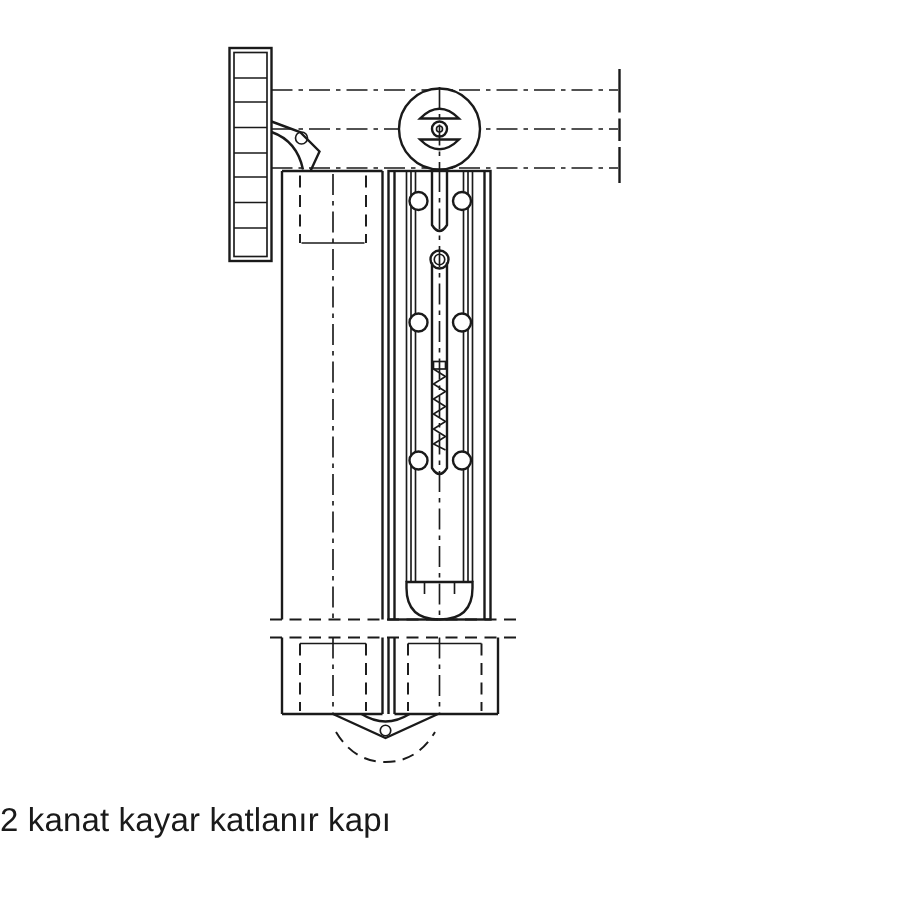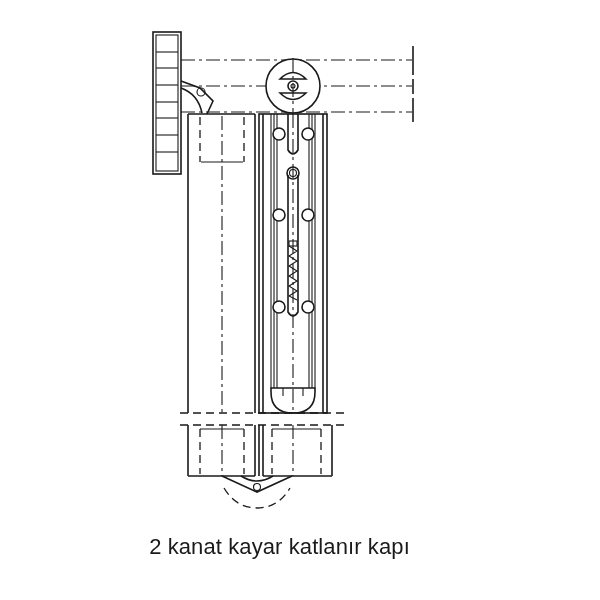--- a/index.html
+++ b/index.html
@@ -1,19 +1,19 @@
 <!DOCTYPE html>
 <html><head>
 <meta charset="utf-8">
 <style>
   html, body { margin: 0; padding: 0; background: #ffffff; }
   body { width: 600px; height: 600px; position: relative; overflow: hidden; }
   #drawing { position: absolute; left: 0; top: 0; width: 600px; height: 600px; }
   .caption {
-    position: absolute; left: 0; top: 534px; width: 559px; text-align: center;
+    position: absolute; left: 0; top: 534px; width: 559px; text-align: left;
     font-family: "Liberation Sans", sans-serif; font-size: 22px; color: #1a1a1a;
     letter-spacing: 0.1px;
   }
   svg .ln { stroke: #1a1a1a; fill: none; stroke-width: 1.6; }
   svg .thin { stroke: #1a1a1a; fill: none; stroke-width: 1.1; }
   svg .cl { stroke: #1a1a1a; fill: none; stroke-width: 1.1; stroke-dasharray: 14 4 3 4; }
   svg .dash { stroke: #1a1a1a; fill: none; stroke-width: 1.3; stroke-dasharray: 8 5; }
   svg .wfill { fill: #ffffff; stroke: #1a1a1a; stroke-width: 1.6; }
 </style>
 </head>

